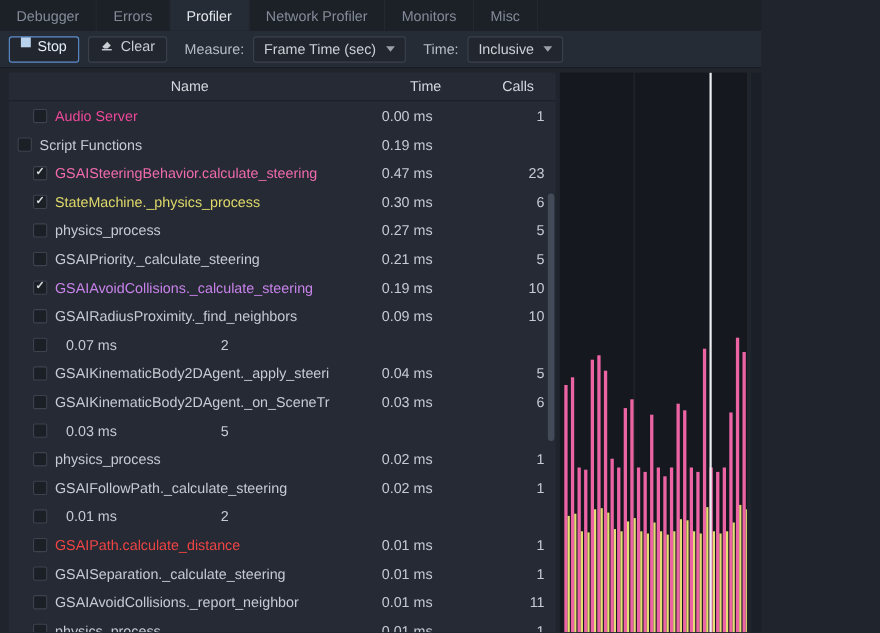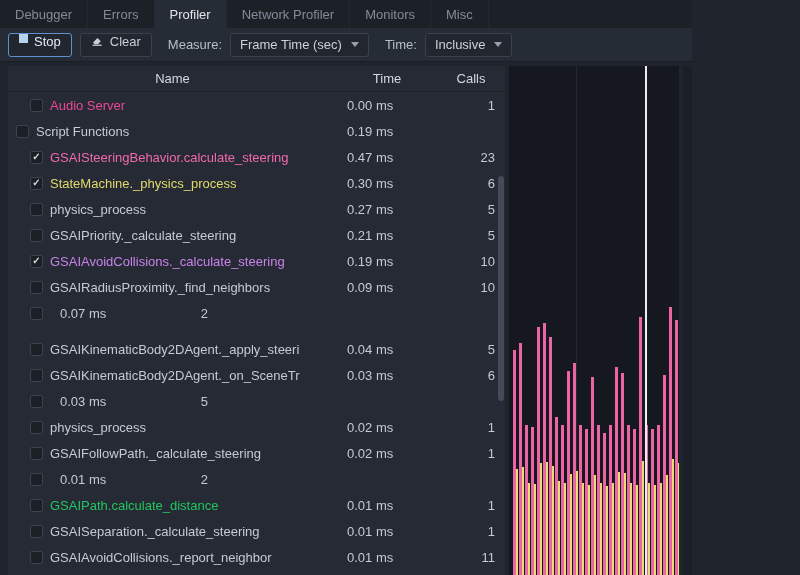--- a/index.html
+++ b/index.html
@@ -156,21 +156,21 @@
             <span class="cb"></span>
             <span class="rname" style="color: rgb(198, 202, 210);">GSAIRadiusProximity._find_neighbors</span>
             <span class="rtime">0.09 ms</span>
             <span class="rcalls">10</span>
           </div>
           <div class="row" style="padding-left: 22px;">
             <span class="cb"></span>
             <span class="rtime">0.07 ms</span>
             <span class="rcalls">2</span>
           </div>
-          <div class="row" style="padding-left: 22px; margin-top: 10px;">
+          <div class="row" style="padding-left: 22px;">
             <span class="cb"></span>
             <span class="rname" style="color: rgb(198, 202, 210);">GSAIKinematicBody2DAgent._apply_steeri</span>
             <span class="rtime">0.04 ms</span>
             <span class="rcalls">5</span>
           </div>
           <div class="row" style="padding-left: 22px;">
             <span class="cb"></span>
             <span class="rname" style="color: rgb(198, 202, 210);">GSAIKinematicBody2DAgent._on_SceneTr</span>
             <span class="rtime">0.03 ms</span>
             <span class="rcalls">6</span>
@@ -192,21 +192,21 @@
             <span class="rtime">0.02 ms</span>
             <span class="rcalls">1</span>
           </div>
           <div class="row" style="padding-left: 22px;">
             <span class="cb"></span>
             <span class="rtime">0.01 ms</span>
             <span class="rcalls">2</span>
           </div>
           <div class="row" style="padding-left: 22px;">
             <span class="cb"></span>
-            <span class="rname" style="color: #22c55e;">GSAIPath.calculate_distance</span>
+            <span class="rname" style="color: #ef4444;">GSAIPath.calculate_distance</span>
             <span class="rtime">0.01 ms</span>
             <span class="rcalls">1</span>
           </div>
           <div class="row" style="padding-left: 22px;">
             <span class="cb"></span>
             <span class="rname" style="color: rgb(198, 202, 210);">GSAISeparation._calculate_steering</span>
             <span class="rtime">0.01 ms</span>
             <span class="rcalls">1</span>
           </div>
           <div class="row" style="padding-left: 22px;">

